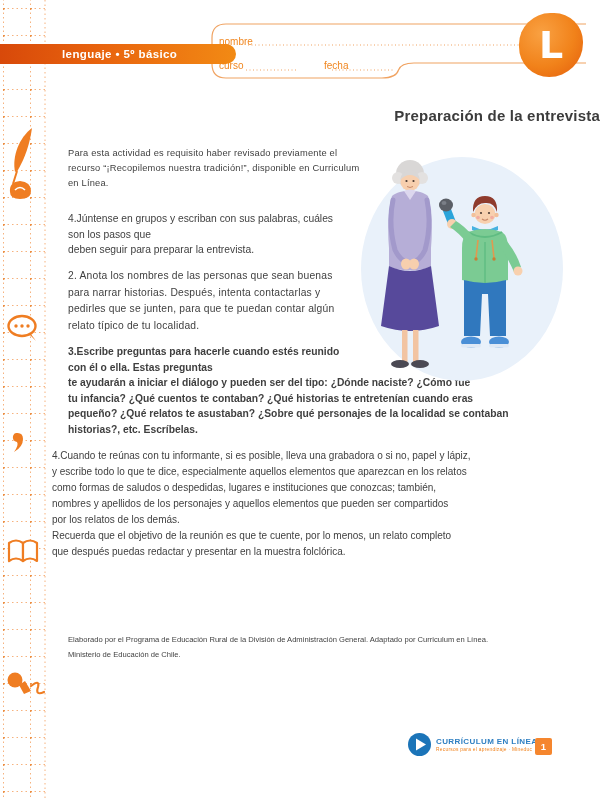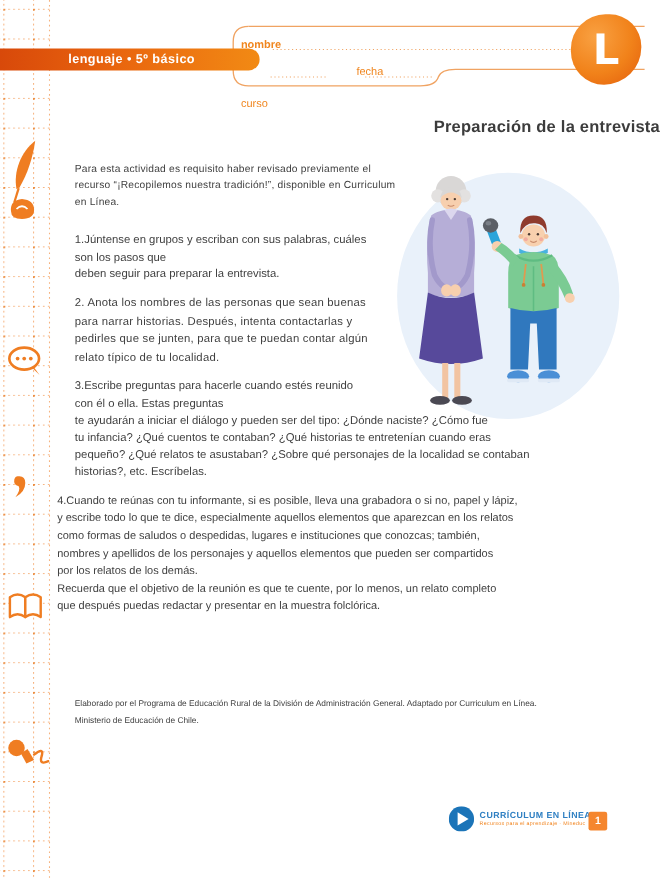--- a/index.html
+++ b/index.html
@@ -17,22 +17,22 @@
     background:linear-gradient(90deg,#d8490a 0%, #e9650e 45%, #f28a14 100%);
     border-radius:0 11px 11px 0;
     color:#ffffff; font-size:11.5px; font-weight:bold;
     display:flex; align-items:center; padding-left:62px;
     letter-spacing:0.4px; z-index:3;
   }
 
   
   #form-box { left:200px; top:15px; width:400px; height:75px; z-index:1; }
   .form-label { position:absolute; color:#f0861f; font-size:10px; z-index:2; }
-  #name-label  { left:219px; top:36px;font-weight:bold; }
-  #course-label{ left:219px; top:60px;margin-top:29px; }
+  #name-label  { left:219px; top:36px; }
+  #course-label{ left:219px; top:60px; }
   #date-label  { left:300px; top:60px;padding-left:24px; }
 
   
   #letter-badge {
     left:519px; top:13px; width:64px; height:64px;
     border-radius:50% 46% 54% 48%;
     background:radial-gradient(circle at 35% 32%, #f9a142 0%, #f1821a 55%, #e35c0b 100%);
     display:flex; align-items:center; justify-content:center;
     color:#ffffff; font-size:38px; font-weight:bold; z-index:4;
     font-family:"DejaVu Sans","Liberation Sans",sans-serif;
@@ -42,21 +42,21 @@
   #page-title {
     left:46px; right:0; top:107px; text-align:right;
     color:#3c3c3c; font-size:15px; font-weight:bold; letter-spacing:0.2px;
   }
 
   
   .para { color:#3f3f3f; white-space:pre-line; }
   #intro { left:68px; top:146px; width:330px; font-size:9.3px; line-height:15px; letter-spacing:0.2px; }
   #step-1 { left:68px; top:211px; width:330px; font-size:10.3px; line-height:15.5px; }
   #step-2 { left:68px; top:268px; width:320px; font-size:10.3px; line-height:16.5px; letter-spacing:0.2px; }
-  #step-3 { left:68px; top:344px; width:505px; font-size:10.3px; line-height:15.5px; }
+  #step-3 { left:68px; top:344px; width:505px; font-size:10.3px; line-height:15.5px;font-weight:bold; }
   #step-4 { left:52px; top:448px; width:505px; font-size:10px;   line-height:16px; }
 
   
   #illustration { left:358px; top:154px; width:210px; height:230px; z-index:2; }
 
   
   #credits { left:68px; top:632px; width:515px; font-size:7.6px; line-height:15px; color:#3f3f3f; white-space:pre-line; }
 
   
   #logo { left:408px; top:733px; display:flex; align-items:center; gap:5px; }
@@ -131,21 +131,21 @@
 
 <div id="letter-badge" class="abs">
   <span>L</span>
 </div>
 
 <div id="page-title" class="abs">Preparación de la entrevista</div>
 
 <div id="intro" class="abs para">Para esta actividad es requisito haber revisado previamente el
 recurso “¡Recopilemos nuestra tradición!”, disponible en Curriculum
 en Línea.</div>
-<div id="step-1" class="abs para">1.Júntense en grupos y escriban con sus palabras, cuáles
+<div id="step-1" class="abs para">4.Júntense en grupos y escriban con sus palabras, cuáles
 son los pasos que
 deben seguir para preparar la entrevista.</div>
 <div id="step-2" class="abs para">2. Anota los nombres de las personas que sean buenas
 para narrar historias. Después, intenta contactarlas y
 pedirles que se junten, para que te puedan contar algún
 relato típico de tu localidad.</div>
 <div id="step-3" class="abs para">3.Escribe preguntas para hacerle cuando estés reunido
 con él o ella. Estas preguntas
 te ayudarán a iniciar el diálogo y pueden ser del tipo: ¿Dónde naciste? ¿Cómo fue
 tu infancia? ¿Qué cuentos te contaban? ¿Qué historias te entretenían cuando eras

